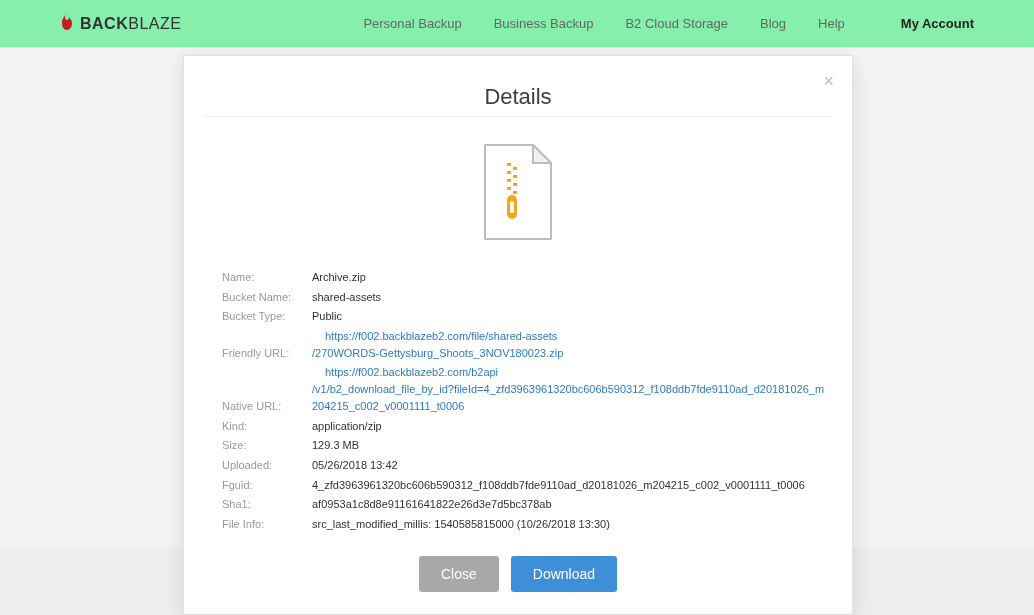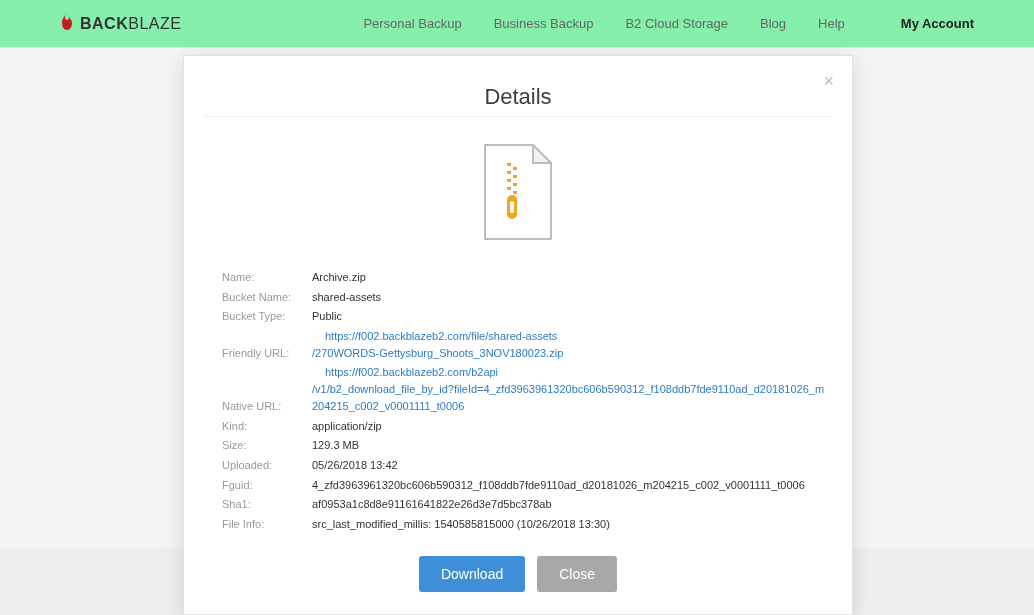--- a/index.html
+++ b/index.html
@@ -242,16 +242,16 @@
       <div class="label">Sha1:</div>
       <div class="value">af0953a1c8d8e91161641822e26d3e7d5bc378ab</div>
     </div>
     <div class="row">
       <div class="label">File Info:</div>
       <div class="value">src_last_modified_millis: 1540585815000   (10/26/2018 13:30)</div>
     </div>
   </div>
 
   <div class="modal-footer">
+    <button class="btn btn-secondary">Close</button>
     <button class="btn btn-primary">Download</button>
-    <button class="btn btn-secondary">Close</button>
   </div>
 </div>
 
 </body></html>

